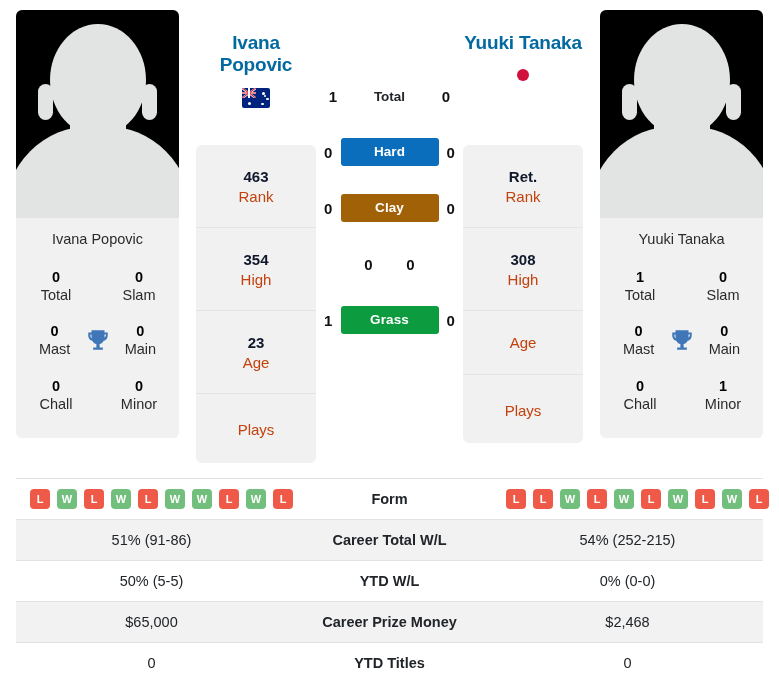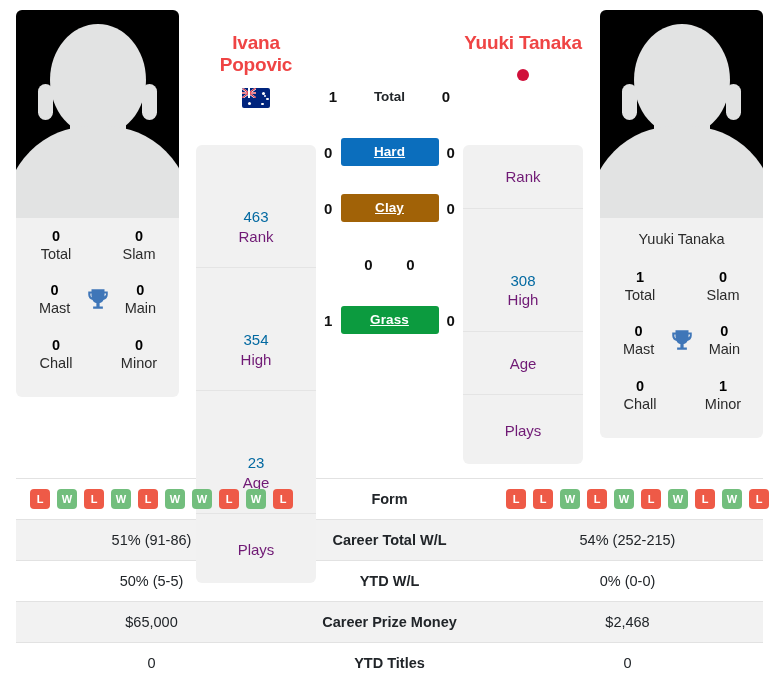--- a/index.html
+++ b/index.html
@@ -109,21 +109,21 @@
   .inner.right { margin-right: 17px; }
 
   .name-block {
     text-align: center;
     padding-top: 22px;
     height: 135px;
   }
   .pname {
     font-size: 19px;
     font-weight: bold;
-    color: #ef4444;
+    color: #0369a1;
     line-height: 1.18;
     letter-spacing: -0.2px;
   }
   .flag {
     margin: 11px auto 0 auto;
     width: 28px; height: 20px;
     border-radius: 2px;
     overflow: hidden;
     position: relative;
     display: block;
@@ -175,22 +175,22 @@
     border-radius: 6px;
     overflow: hidden;
   }
   .srow {
     text-align: center;
     padding: 22px 4px 21px 4px;
     border-bottom: 1px solid #e4e4e4;
     line-height: 1.3;
   }
   .srow:last-child { border-bottom: none; }
-  .sval { font-size: 15px; font-weight: normal; color: #0369a1; display: block; margin-top: 40px; }
-  .slab { font-size: 15px; color: #701a75; display: block; }
+  .sval { font-size: 15px; font-weight: bold; color: #0f172a; display: block; }
+  .slab { font-size: 15px; color: #c2410c; display: block; }
   .srow.plays { padding: 26px 4px 23px 4px; }
 
   
   .h2h {
     flex: 1 1 auto;
     padding-top: 58px;
     min-width: 0;
   }
   .h2h-row {
     display: flex;
@@ -217,21 +217,20 @@
   .surface-pill {
     display: block;
     width: 98px;
     padding: 6px 0 7px 0;
     border-radius: 3px;
     color: #ffffff;
     font-size: 13.5px;
     font-weight: bold;
     text-align: center;
     letter-spacing: 0.1px;
-    text-decoration: underline;
   }
 
   
   .stats-table {
     width: 747px;
     margin: 8px auto 0 auto;
     border-collapse: collapse;
     table-layout: fixed;
   }
   .stats-table tr { border-top: 1px solid #e2e2e2; }
@@ -280,20 +279,21 @@
       <div class="player-card">
         <div class="photo">
           <div class="silhouette">
             <div class="sil-head"></div>
             <div class="sil-ear-l"></div>
             <div class="sil-ear-r"></div>
             <div class="sil-neck"></div>
             <div class="sil-body"></div>
           </div>
         </div>
+        <div class="photo-name">Ivana Popovic</div>
         <div class="titles-grid">
           <div class="trow">
             <div class="tcell">
               <div class="tval">0</div>
               <div class="tlab">Total</div>
             </div>
             <div class="tcell">
               <div class="tval">0</div>
               <div class="tlab">Slam</div>
             </div>
@@ -411,20 +411,21 @@
       <div class="name-block">
         <div class="pname">
           <span>Yuuki Tanaka</span>
         </div>
         <span class="flag flag-jp">
           <span class="disc"></span>
         </span>
       </div>
       <div class="stat-card">
         <div class="srow">
+          <span class="sval">Ret.</span>
           <span class="slab">Rank</span>
         </div>
         <div class="srow">
           <span class="sval">308</span>
           <span class="slab">High</span>
         </div>
         <div class="srow">
           <span class="slab">Age</span>
         </div>
         <div class="srow plays">

